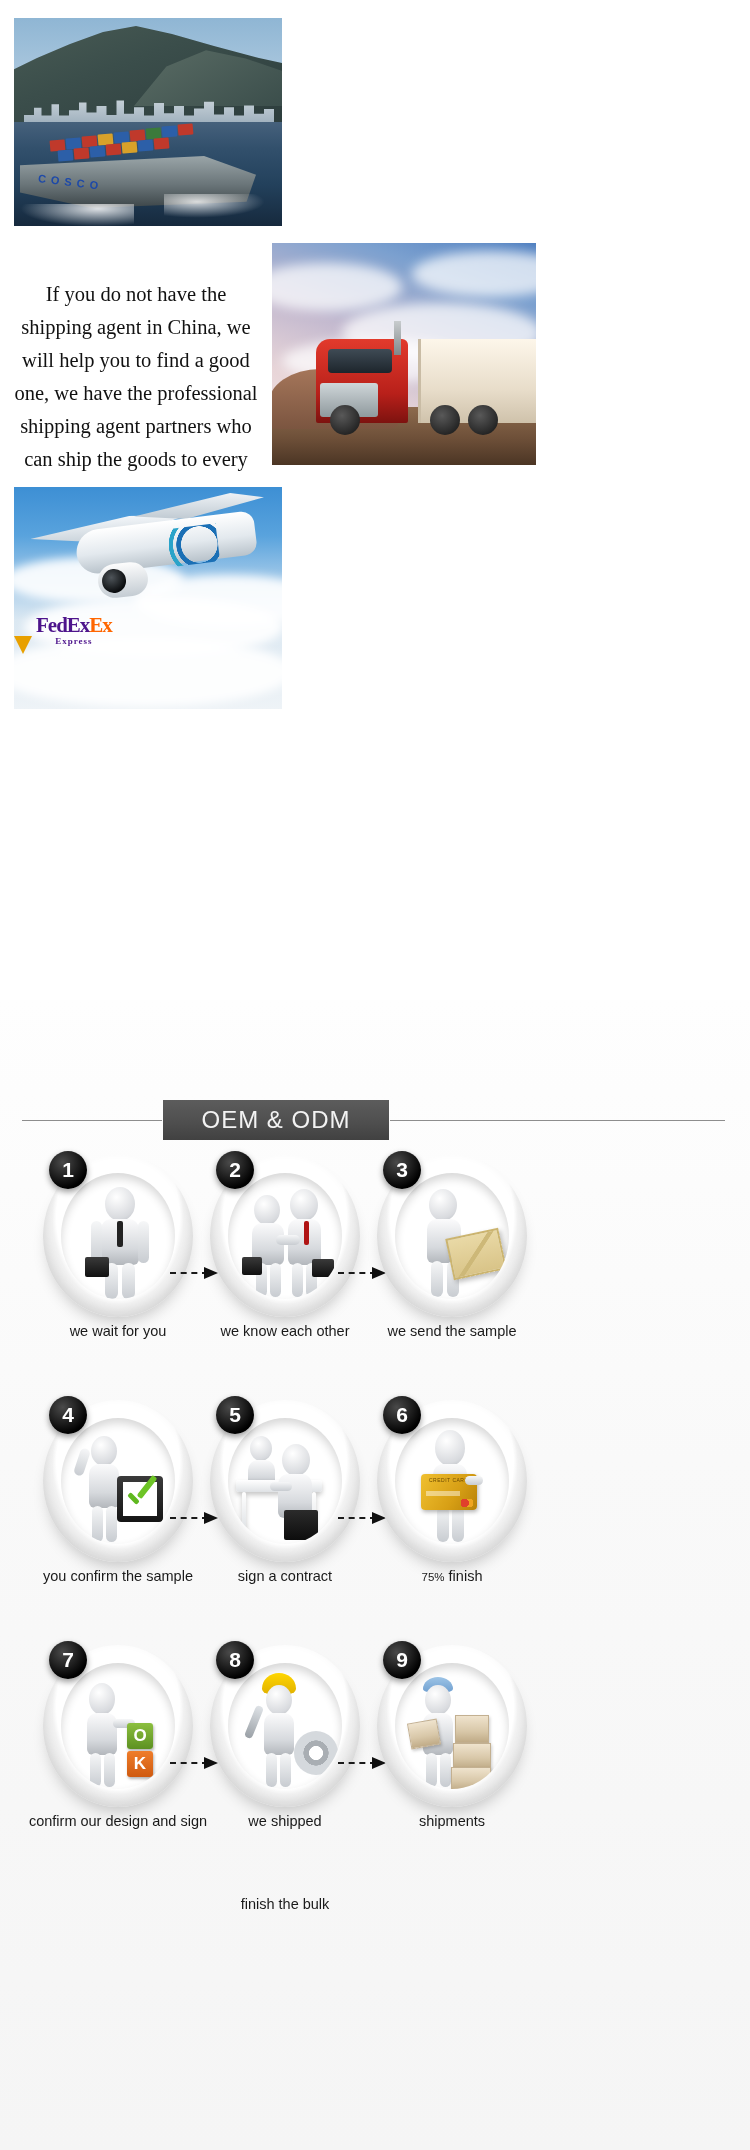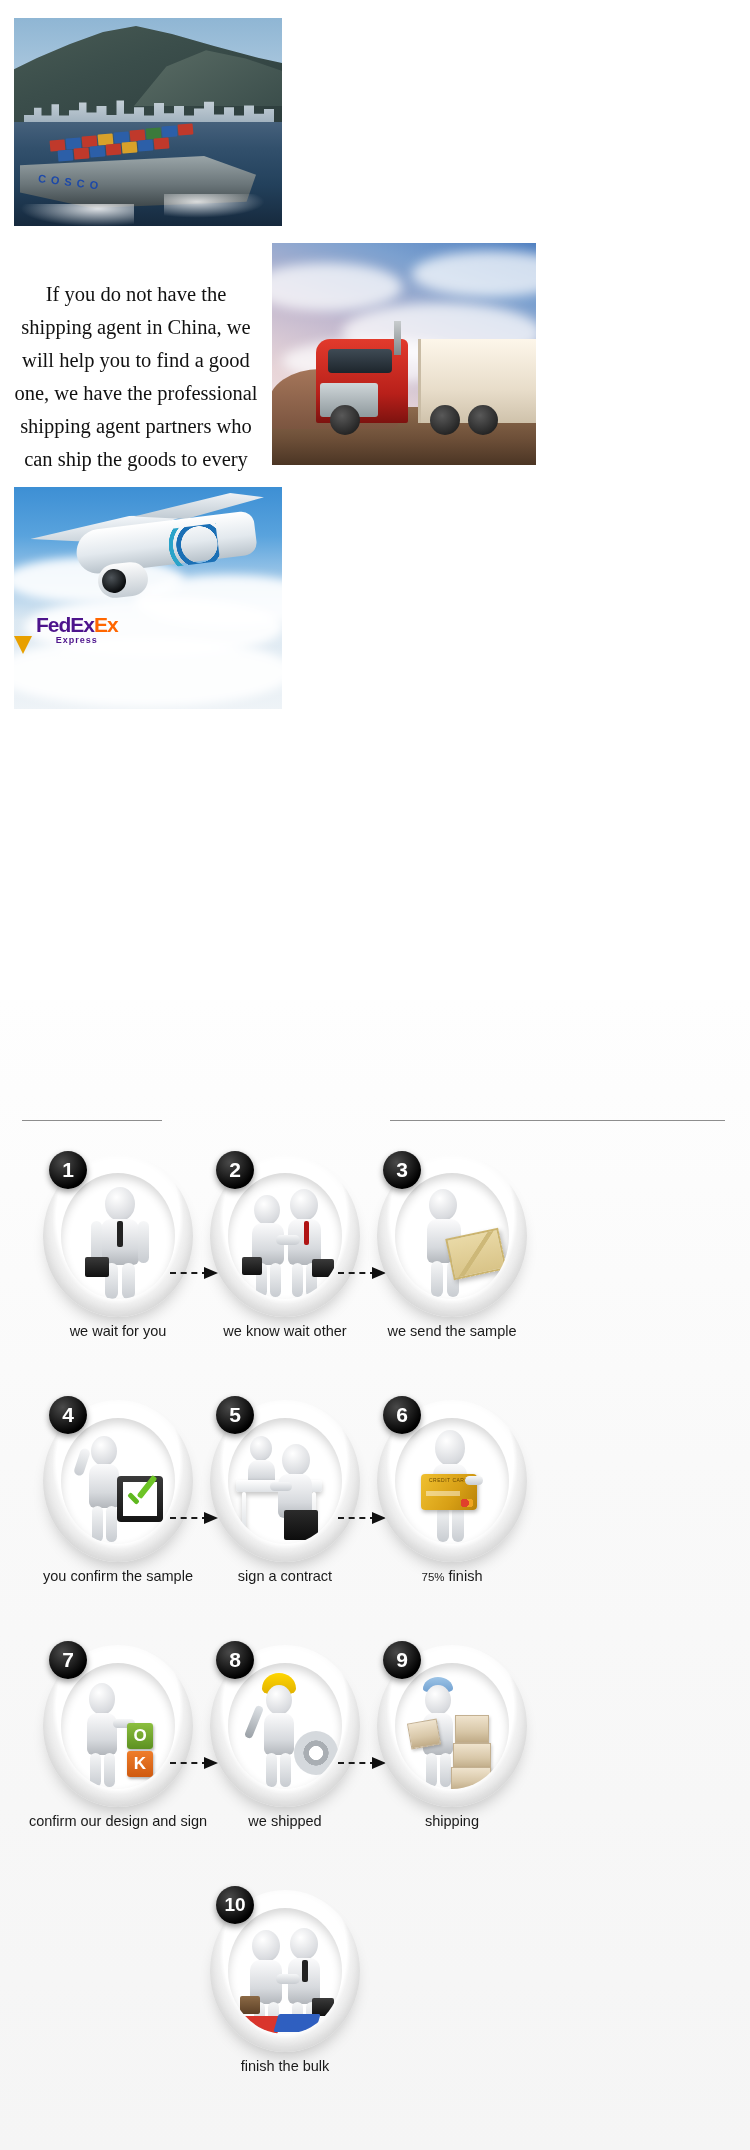--- a/index.html
+++ b/index.html
@@ -95,21 +95,21 @@
     clip-path: polygon(0% 90%, 74% 0%, 100% 16%, 40% 100%); }
   .ph3 .engine { position:absolute; left:84px; top:76px; width:50px; height:34px;
     background: linear-gradient(#fdfdfd,#c4ccd3); border-radius: 18px; transform: rotate(-6deg); }
   .ph3 .engine:after { content:""; position:absolute; left:4px; top:5px; width:24px; height:24px;
     border-radius:50%; background: radial-gradient(circle at 40% 35%, #4e5459, #0b0d0f 70%); }
   .ph3 .livery { position:absolute; left:142px; top:40px; width:62px; height:38px;
     background: radial-gradient(circle at 70% 50%, transparent 38%, #1a6fb5 39%, #1a6fb5 48%, transparent 49%),
                 radial-gradient(circle at 70% 50%, transparent 55%, #2aa3c9 56%, #2aa3c9 64%, transparent 65%);
     transform: rotate(-7deg); }
   .logo { position:absolute; font-family:"Liberation Sans", sans-serif; font-weight:bold; }
-  .lg-fedex { left:22px; top:126px; font-size:21px; letter-spacing:-1px; }
+  .lg-fedex { left:22px; top:126px; font-size:21px; letter-spacing:-1px;font-family:Liberation Serif, serif; }
   .lg-fedex .fed { color:#4d148c; } .lg-fedex .ex { color:#ff6600; }
   .lg-fedex small { display:block; font-size:9px; color:#4d148c; font-weight:bold; letter-spacing:1px; text-align:center; margin-top:-2px;}
   .lg-ems { left:130px; top:122px; width:52px; height:38px;
     background: repeating-linear-gradient(-20deg, #0aa03c 0px, #0aa03c 5px, transparent 5px, transparent 10px); }
   .lg-dhl { left:196px; top:124px; width:72px; height:30px;
     background: linear-gradient(#ffd400,#f5c400); display:flex; align-items:center; justify-content:center;
     font-size:19px; color:#d40511; font-style:italic; font-weight:bold; }
   .lg-tnt { left:26px; top:176px; width:84px; height:34px; display:flex; gap:3px; }
   .lg-tnt i { width:26px; height:34px; border-radius:50%;
     background: radial-gradient(circle at 50% 50%, #fff 0 35%, #e8820c 36% 100%);
@@ -311,20 +311,21 @@
     <div class="lg-ups">ups</div>
     <div class="lg-ems2"><span class="tri"></span>EMS</div>
   </div>
 
   <div class="oem-wrap">
 
 
     <div class="oem-band">
       <div class="rule l"></div>
       <div class="rule r"></div>
+      <div class="oem-chip">OEM &amp; ODM</div>
     </div>
 
     <div class="steps">
 
       <div class="srow">
         <div class="cell c1">
           <div class="ring">
             <div class="outer"></div>
             <div class="inner">
               <div class="man">
@@ -362,21 +363,21 @@
                 <div class="m-body" style="left:60px; top:46px; width:33px; height:46px;"></div>
                 <div class="redtie" style="left:76px; top:48px;"></div>
                 <div class="m-leg" style="left:64px; top:90px; width:11px; height:34px;"></div>
                 <div class="m-leg" style="left:78px; top:90px; width:11px; height:34px;"></div>
                 <div class="case" style="left:84px; top:86px; width:22px; height:18px;"></div>
                 <div class="m-arm" style="left:48px; top:62px; width:24px; height:10px;"></div>
               </div>
             </div>
             <div class="badge">2</div>
           </div>
-          <div class="caption">we know wait other</div>
+          <div class="caption">we know each other</div>
         </div>
 
         <div class="arrow a2">
           <div class="dash"></div>
             <div class="head"></div>
         </div>
 
         <div class="cell c3">
           <div class="ring">
             <div class="outer"></div>
@@ -535,49 +536,25 @@
                 <div class="m-leg" style="left:31px; top:90px; width:11px; height:34px;"></div>
                 <div class="m-leg" style="left:45px; top:90px; width:11px; height:34px;"></div>
                 <div class="box3" style="left:14px; top:58px; width:30px; height:26px; transform:rotate(-10deg);"></div>
                 <div class="box3" style="left:60px; top:52px; width:34px; height:28px;"></div>
                 <div class="box3" style="left:58px; top:80px; width:38px; height:26px;"></div>
                 <div class="box3" style="left:56px; top:104px; width:40px; height:24px;"></div>
               </div>
             </div>
             <div class="badge">9</div>
           </div>
-          <div class="caption">shipping</div>
+          <div class="caption">shipments</div>
         </div>
       </div>
 
       <div class="srow" style="height:230px;">
         <div class="cell solo">
-          <div class="ring">
-            <div class="outer"></div>
-            <div class="inner">
-              <div class="man">
-                <div class="m-head" style="left:24px; top:22px; width:28px; height:32px;"></div>
-                <div class="m-body" style="left:22px; top:52px; width:32px; height:44px;"></div>
-                <div class="m-leg" style="left:26px; top:94px; width:11px; height:28px;"></div>
-                <div class="m-leg" style="left:40px; top:94px; width:11px; height:28px;"></div>
-                <div class="case" style="left:12px; top:88px; width:20px; height:18px; background:linear-gradient(#8c6a46,#5c4026);"></div>
-                <div class="m-head" style="left:62px; top:20px; width:28px; height:32px;"></div>
-                <div class="m-body" style="left:60px; top:50px; width:32px; height:46px;"></div>
-                <div class="tie" style="left:74px; top:52px; height:22px;"></div>
-                <div class="m-leg" style="left:64px; top:94px; width:11px; height:28px;"></div>
-                <div class="m-leg" style="left:78px; top:94px; width:11px; height:28px;"></div>
-                <div class="case" style="left:84px; top:90px; width:22px; height:18px;"></div>
-                <div class="m-arm" style="left:48px; top:66px; width:24px; height:10px;"></div>
-                <div class="puzzle">
-                    <div class="p1"></div>
-                    <div class="p2"></div>
-                  </div>
-              </div>
-            </div>
-            <div class="badge wide">10</div>
-          </div>
           <div class="caption">finish the bulk</div>
         </div>
       </div>
 
     </div>
   </div>
 </div>
 
 </body></html>

